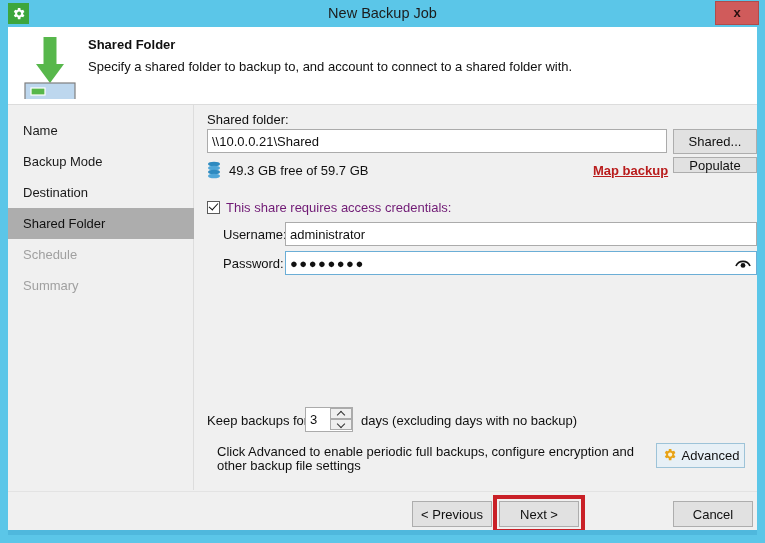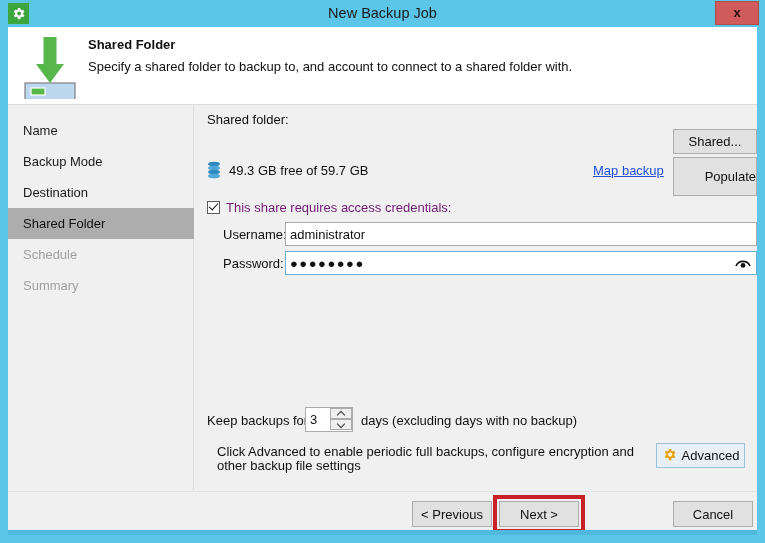--- a/index.html
+++ b/index.html
@@ -159,25 +159,26 @@
   #shared-folder-label { left: 12px; top: 7px; }
   #shared-folder-input { left: 12px; top: 24px; width: 460px; }
   #browse-button { left: 478px; top: 24px; width: 84px; height: 25px; }
 
   #drive-icon { position: absolute; left: 12px; top: 56px; width: 14px; height: 18px; }
   #free-space-text { left: 34px; top: 58px; }
   #map-backup-link {
     position: absolute;
     left: 398px; top: 58px;
     font-size: 13px;
-    color: #1d4ed8;
+    color: #b91c1c;
     text-decoration: underline;
     cursor: pointer;
-  }
-  #populate-button { left: 478px; top: 52px; width: 84px; height: 39px; text-align: right; }
+    font-weight: bold;
+  }
+  #populate-button { left: 478px; top: 52px; width: 84px; height: 16px; }
 
   #creds-checkbox-row { position: absolute; left: 12px; top: 93px; cursor: pointer; }
   .chk {
     display: inline-block;
     width: 13px; height: 13px;
     border: 1px solid #5A5A5A;
     background: #FFFFFF;
     vertical-align: -2px;
     position: relative;
   }
@@ -323,20 +324,21 @@
       <div class="nav-item" style="top:41px">Backup Mode</div>
       <div class="nav-item" style="top:72px">Destination</div>
       <div class="nav-item selected" style="top:103px">Shared Folder</div>
       <div class="nav-item disabled" style="top:134px">Schedule</div>
       <div class="nav-item disabled" style="top:165px">Summary</div>
     </div>
 
     <div id="main">
 
       <div class="lbl" id="shared-folder-label">Shared folder:</div>
+      <input class="txtbox" id="shared-folder-input" type="text" value="\\10.0.0.21\Shared" style="">
       <button class="btn" id="browse-button">Shared...</button>
 
       <div id="drive-icon">
         <svg width="14" height="18" viewBox="0 0 14 18" aria-hidden="true">
           <ellipse cx="7" cy="3" rx="6" ry="2.3" fill="#2E8AC0"></ellipse>
           <ellipse cx="7" cy="7" rx="6" ry="2.3" fill="#4FA6D8"></ellipse>
           <ellipse cx="7" cy="11" rx="6" ry="2.3" fill="#2E8AC0"></ellipse>
           <ellipse cx="7" cy="15" rx="6" ry="2.3" fill="#4FA6D8"></ellipse>
         </svg>
       </div>

